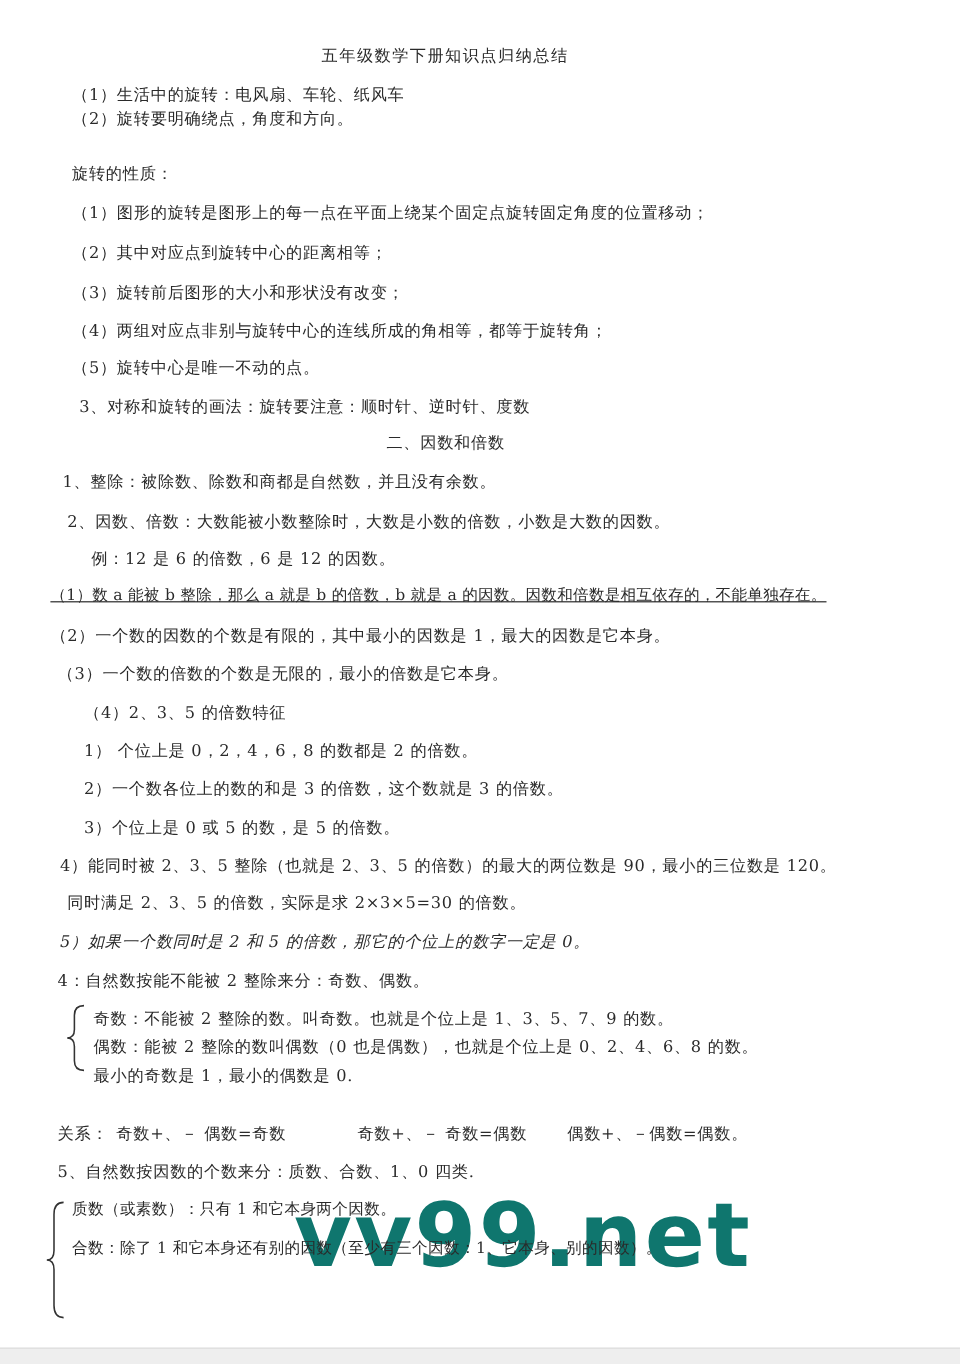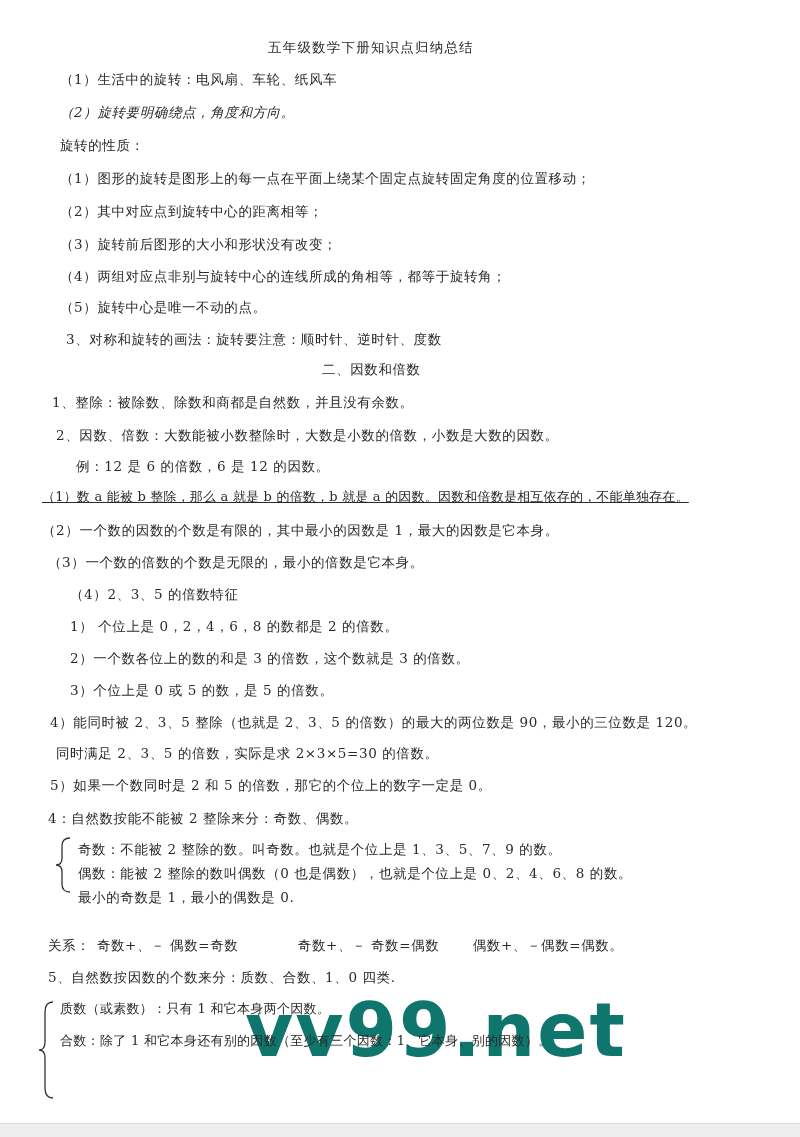--- a/index.html
+++ b/index.html
@@ -32,21 +32,21 @@
 </head>
 <body>
 
 <div class="page">
 
   <div class="watermark">vv99.net</div>
 
   <div class="line title" style="left:268px; top:38px;">五年级数学下册知识点归纳总结</div>
 
   <div class="line" style="left:60px; top:70px;">（1）生活中的旋转：电风扇、车轮、纸风车</div>
-  <div class="line" style="left:60px; top:103px;font-style:italic;">（2）旋转要明确绕点，角度和方向。</div>
+  <div class="line" style="left:60px; top:90px;">（2）旋转要明确绕点，角度和方向。</div>
   <div class="line" style="left:60px; top:136px;">旋转的性质：</div>
   <div class="line" style="left:60px; top:169px;text-align:right;">（1）图形的旋转是图形上的每一点在平面上绕某个固定点旋转固定角度的位置移动；</div>
   <div class="line" style="left:60px; top:202px;">（2）其中对应点到旋转中心的距离相等；</div>
   <div class="line" style="left:60px; top:235px;">（3）旋转前后图形的大小和形状没有改变；</div>
   <div class="line" style="left:60px; top:267px;">（4）两组对应点非别与旋转中心的连线所成的角相等，都等于旋转角；</div>
   <div class="line" style="left:60px; top:298px;">（5）旋转中心是唯一不动的点。</div>
   <div class="line" style="left:66px; top:330px;">3、对称和旋转的画法：旋转要注意：顺时针、逆时针、度数</div>
 
   <div class="line" style="left:322px; top:360px;">二、因数和倍数</div>
 
@@ -57,21 +57,21 @@
   <div class="line" style="left:42px; top:488px; font-size:13px; letter-spacing:0.2px;text-decoration:underline;">（1）数 a 能被 b 整除，那么 a 就是 b 的倍数，b 就是 a 的因数。因数和倍数是相互依存的，不能单独存在。</div>
   <div class="line" style="left:42px; top:521px;">（2）一个数的因数的个数是有限的，其中最小的因数是 1，最大的因数是它本身。</div>
   <div class="line" style="left:48px; top:553px;">（3）一个数的倍数的个数是无限的，最小的倍数是它本身。</div>
   <div class="line" style="left:70px; top:585px;">（4）2、3、5 的倍数特征</div>
 
   <div class="line" style="left:70px; top:617px;">1） 个位上是 0，2，4，6，8 的数都是 2 的倍数。</div>
   <div class="line" style="left:70px; top:649px;">2）一个数各位上的数的和是 3 的倍数，这个数就是 3 的倍数。</div>
   <div class="line" style="left:70px; top:681px;">3）个位上是 0 或 5 的数，是 5 的倍数。</div>
   <div class="line" style="left:50px; top:713px;">4）能同时被 2、3、5 整除（也就是 2、3、5 的倍数）的最大的两位数是 90，最小的三位数是 120。</div>
   <div class="line" style="left:56px; top:744px;">同时满足 2、3、5 的倍数，实际是求 2×3×5=30 的倍数。</div>
-  <div class="line" style="left:50px; top:776px;">5）如果一个数同时是 2 和 5 的倍数，那它的个位上的数字一定是 0。</div>
+  <div class="line" style="left:50px; top:776px;font-style:italic;">5）如果一个数同时是 2 和 5 的倍数，那它的个位上的数字一定是 0。</div>
 
   <div class="line" style="left:48px; top:809px;">4：自然数按能不能被 2 整除来分：奇数、偶数。</div>
 
   <svg class="brace" style="left:54px; top:836px;" width="20" height="58" viewBox="0 0 20 58">
     <path d="M16 2 Q8 2 8 10 L8 22 Q8 29 2 29 Q8 29 8 36 L8 48 Q8 56 16 56" fill="none" stroke="#333" stroke-width="1.3"></path>
   </svg>
   <div class="line" style="left:78px; top:840px;text-align:center;">奇数：不能被 2 整除的数。叫奇数。也就是个位上是 1、3、5、7、9 的数。</div>
   <div class="line" style="left:78px; top:864px;">偶数：能被 2 整除的数叫偶数（0 也是偶数），也就是个位上是 0、2、4、6、8 的数。</div>
 
   <div class="line" style="left:78px; top:888px;text-align:center;">最小的奇数是 1，最小的偶数是 0.</div>

